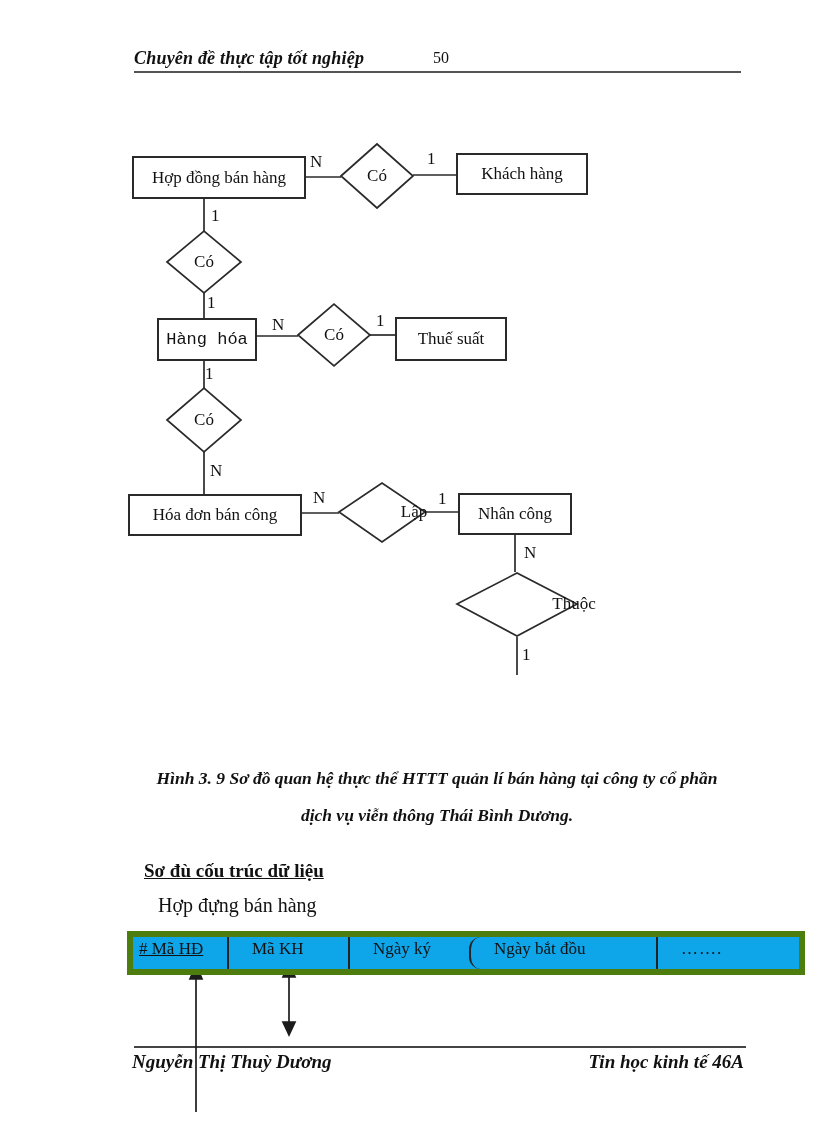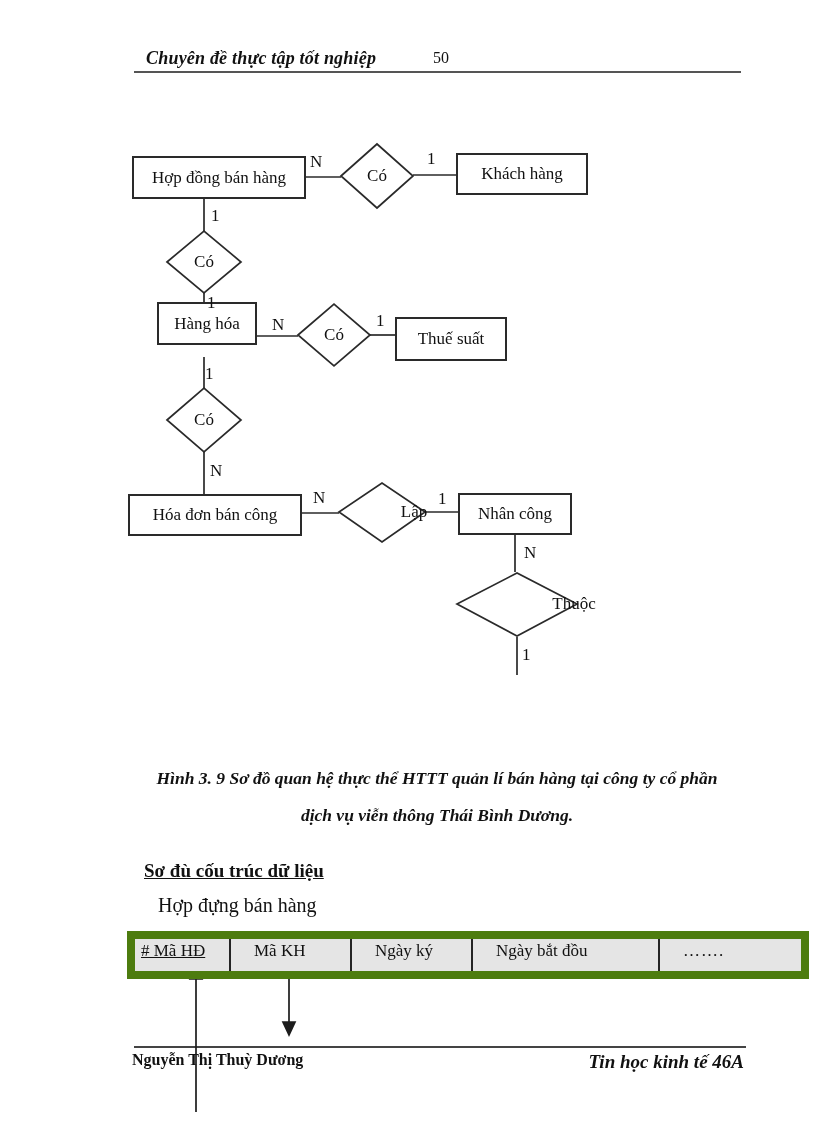--- a/index.html
+++ b/index.html
@@ -1,53 +1,53 @@
 <!DOCTYPE html>
 <html><head>
 <meta charset="utf-8">
 <style>
   html,body{margin:0;padding:0;background:#888;}
   #page{
     position:relative;width:816px;height:1123px;margin:0 auto;background:#ffffff;
     font-family:"Liberation Serif","DejaVu Serif",serif;color:#111;overflow:hidden;
   }
   
-  .hdr-title{position:absolute;left:146px;top:48px;font-size:18px;font-weight:bold;font-style:italic;
+  .hdr-title{position:absolute;left:134px;top:48px;font-size:18px;font-weight:bold;font-style:italic;
     border-bottom:2px solid #222;padding-bottom:2px;letter-spacing:.2px;}
   .hdr-page{position:absolute;left:433px;top:49px;font-size:16px;}
   .hdr-rule{position:absolute;left:134px;top:71px;width:607px;height:2px;background:#555;}
   .ftr-rule{position:absolute;left:134px;top:1046px;width:612px;height:2px;background:#444;}
-  .ftr-author{position:absolute;left:132px;top:1051px;font-size:16px;font-weight:bold;}
+  .ftr-author{position:absolute;left:132px;top:1051px;font-size:19px;font-weight:bold;font-style:italic;}
   .ftr-class{position:absolute;right:72px;top:1051px;font-size:19px;font-weight:bold;font-style:italic;}
   
   svg.overlay{position:absolute;left:0;top:0;z-index:1;pointer-events:none;}
   .entity{
     position:absolute;z-index:2;border:2px solid #2a2a2a;background:#fff;
     display:flex;align-items:center;justify-content:center;font-size:17px;white-space:nowrap;
   }
   .rel-label{
     position:absolute;z-index:2;transform:translate(-50%,-50%);font-size:17px;white-space:nowrap;
   }
   .card{position:absolute;z-index:2;font-size:17px;}
   
   .caption{position:absolute;left:117px;top:760px;width:640px;text-align:center;z-index:2;
     font-weight:bold;font-style:italic;font-size:17.5px;line-height:37px;}
   .sec-heading{position:absolute;left:144px;top:860px;font-size:19px;font-weight:bold;
     text-decoration:underline;z-index:2;}
   .tbl-title{position:absolute;left:158px;top:894px;font-size:20px;z-index:2;}
   
-  .struct-table{position:absolute;left:127px;top:931px;display:flex;border:8px solid #4d7c0f;
-    background:#e5e5e5;z-index:2;}
+  .struct-table{position:absolute;left:127px;top:931px;display:flex;border:6px solid #4d7c0f;
+    background:#0ea5e9;z-index:2;}
   .struct-table .cell{height:30px;padding:2px 0 0 6px;font-size:17px;box-sizing:content-box;
     white-space:nowrap;overflow:hidden;}
   .struct-table .cell + .cell{border-left:2px solid #242424;padding-left:23px;}
   .c0{width:88px;text-decoration:underline;}
   .c1{width:96px;}
   .c2{width:96px;}
-  .c3{width:162px;}
+  .c3{width:162px;border-radius:12px;}
   .c4{width:118px;letter-spacing:1px;}
 </style>
 </head>
 <body>
 
 <div id="page">
 
   <div class="hdr-title">Chuyên đề thực tập tốt nghiệp</div>
   <div class="hdr-page">50</div>
   <div class="hdr-rule"></div>
@@ -79,21 +79,21 @@
       <line x1="196" y1="975" x2="196" y2="1112" fill="none"></line>
       <polygon points="196,965 190,979 202,979"></polygon>
       <line x1="289" y1="975" x2="289" y2="1025" fill="none"></line>
       <polygon points="289,964 283,977 295,977"></polygon>
       <polygon points="289,1035 283,1022 295,1022"></polygon>
     </g>
   </svg>
 
   <div class="entity" style="left:132px;top:156px;width:170px;height:39px;">Hợp đồng bán hàng</div>
   <div class="entity" style="left:456px;top:153px;width:128px;height:38px;">Khách hàng</div>
-  <div class="entity" style="left:157px;top:302px;width:96px;height:39px;">Hàng hóa</div>
+  <div class="entity" style="left:157px;top:318px;width:96px;height:39px;font-family:Liberation Mono, monospace;">Hàng hóa</div>
   <div class="entity" style="left:395px;top:317px;width:108px;height:40px;">Thuế suất</div>
   <div class="entity" style="left:128px;top:494px;width:170px;height:38px;">Hóa đơn bán công</div>
   <div class="entity" style="left:458px;top:493px;width:110px;height:38px;">Nhân công</div>
 
   <div class="rel-label" style="left:377px;top:176px;">Có</div>
   <div class="rel-label" style="left:204px;top:262px;">Có</div>
   <div class="rel-label" style="left:334px;top:335px;">Có</div>
   <div class="rel-label" style="left:204px;top:420px;">Có</div>
   <div class="rel-label" style="left:382px;top:512px;margin-left:32px;">Lập</div>
   <div class="rel-label" style="left:534px;top:604px;margin-left:40px;">Thuộc</div>

